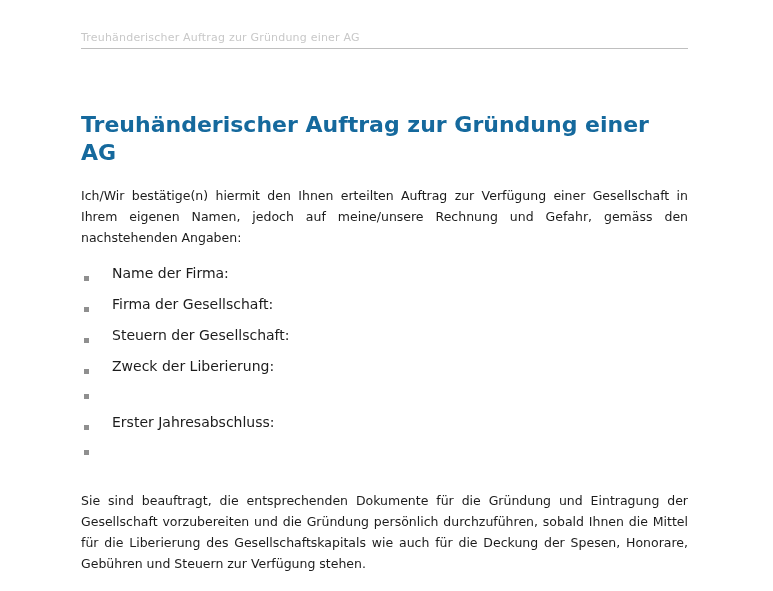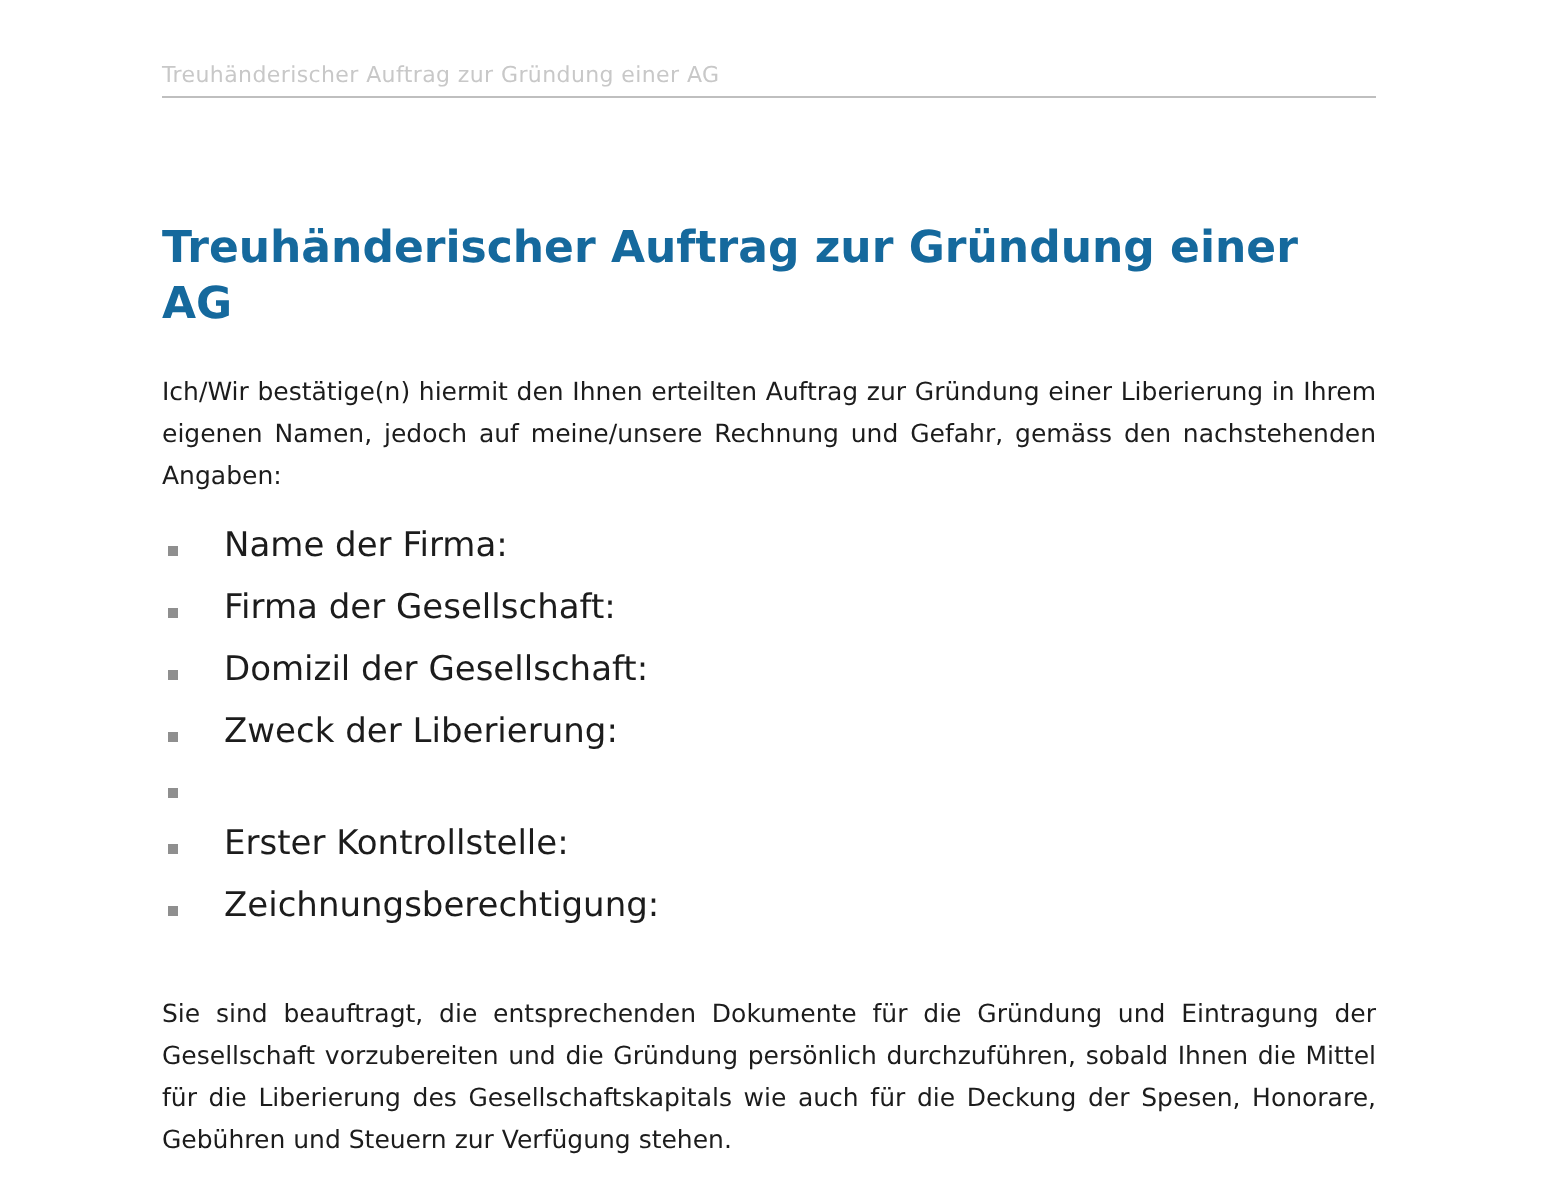--- a/index.html
+++ b/index.html
@@ -42,23 +42,23 @@
     line-height: 21px;
     text-align: justify;
   }
   ul.bullet-list {
     list-style: none;
     margin: 17px 0 0 0;
     padding: 0;
   }
   ul.bullet-list li {
     display: flex;
-    align-items: center;
+    align-items: flex-end;
     margin-bottom: 15px;
-    font-size: 17px;
+    font-size: 14px;
     line-height: 16px;
   }
   .square-bullet {
     flex: 0 0 auto;
     width: 5px;
     height: 5px;
     margin: 5px 23px 0 3px;
     background: #8f8f8f;
   }
   p.closing-par {
@@ -72,55 +72,54 @@
 <body>
 
 <div class="page">
 
   <div class="doc-header" style="color: rgb(200, 200, 200); border-bottom-color: rgb(191, 191, 191);">
     <span>Treuhänderischer Auftrag zur Gründung einer AG</span>
   </div>
 
   <h1 class="doc-title" style="color: rgb(21, 105, 157);">Treuhänderischer Auftrag zur Gründung einer AG</h1>
 
-  <p class="body-par">Ich/Wir bestätige(n) hiermit den Ihnen erteilten Auftrag zur Gründung einer Liberierung in Ihrem eigenen Namen, jedoch auf meine/unsere Rechnung und Gefahr, gemäss den nachstehenden An­gaben:</p>
+  <p class="body-par">Ich/Wir bestätige(n) hiermit den Ihnen erteilten Auftrag zur Verfügung einer Gesellschaft in Ihrem eigenen Namen, jedoch auf meine/unsere Rechnung und Gefahr, gemäss den nachstehenden An­gaben:</p>
 
   <ul class="bullet-list">
   <li>
     <span class="square-bullet" style="background: rgb(143, 143, 143);"></span>
     <span>Name der Firma:</span>
   </li>
 
   <li>
     <span class="square-bullet" style="background: rgb(143, 143, 143);"></span>
     <span>Firma der Gesellschaft:</span>
   </li>
 
   <li>
     <span class="square-bullet" style="background: rgb(143, 143, 143);"></span>
-    <span>Domizil der Gesellschaft:</span>
+    <span>Steuern der Gesellschaft:</span>
   </li>
 
   <li>
     <span class="square-bullet" style="background: rgb(143, 143, 143);"></span>
     <span>Zweck der Liberierung:</span>
   </li>
 
   <li>
     <span class="square-bullet" style="background: rgb(143, 143, 143);"></span>
   </li>
 
   <li>
     <span class="square-bullet" style="background: rgb(143, 143, 143);"></span>
-    <span>Erster Kontrollstelle:</span>
+    <span>Erster Jahresabschluss:</span>
   </li>
 
 
   <li>
     <span class="square-bullet" style="background: rgb(143, 143, 143);"></span>
-    <span>Zeichnungsberechtigung:</span>
   </li>
 
 </ul>
 
   <p class="closing-par">Sie sind beauftragt, die entsprechenden Dokumente für die Gründung und Eintragung der Gesell­schaft vorzubereiten und die Gründung persönlich durchzuführen, sobald Ihnen die Mittel für die Liberierung des Gesellschaftskapitals wie auch für die Deckung der Spesen, Honorare, Gebühren und Steuern zur Verfügung stehen.</p>
 
 </div>
 
 </body></html>

